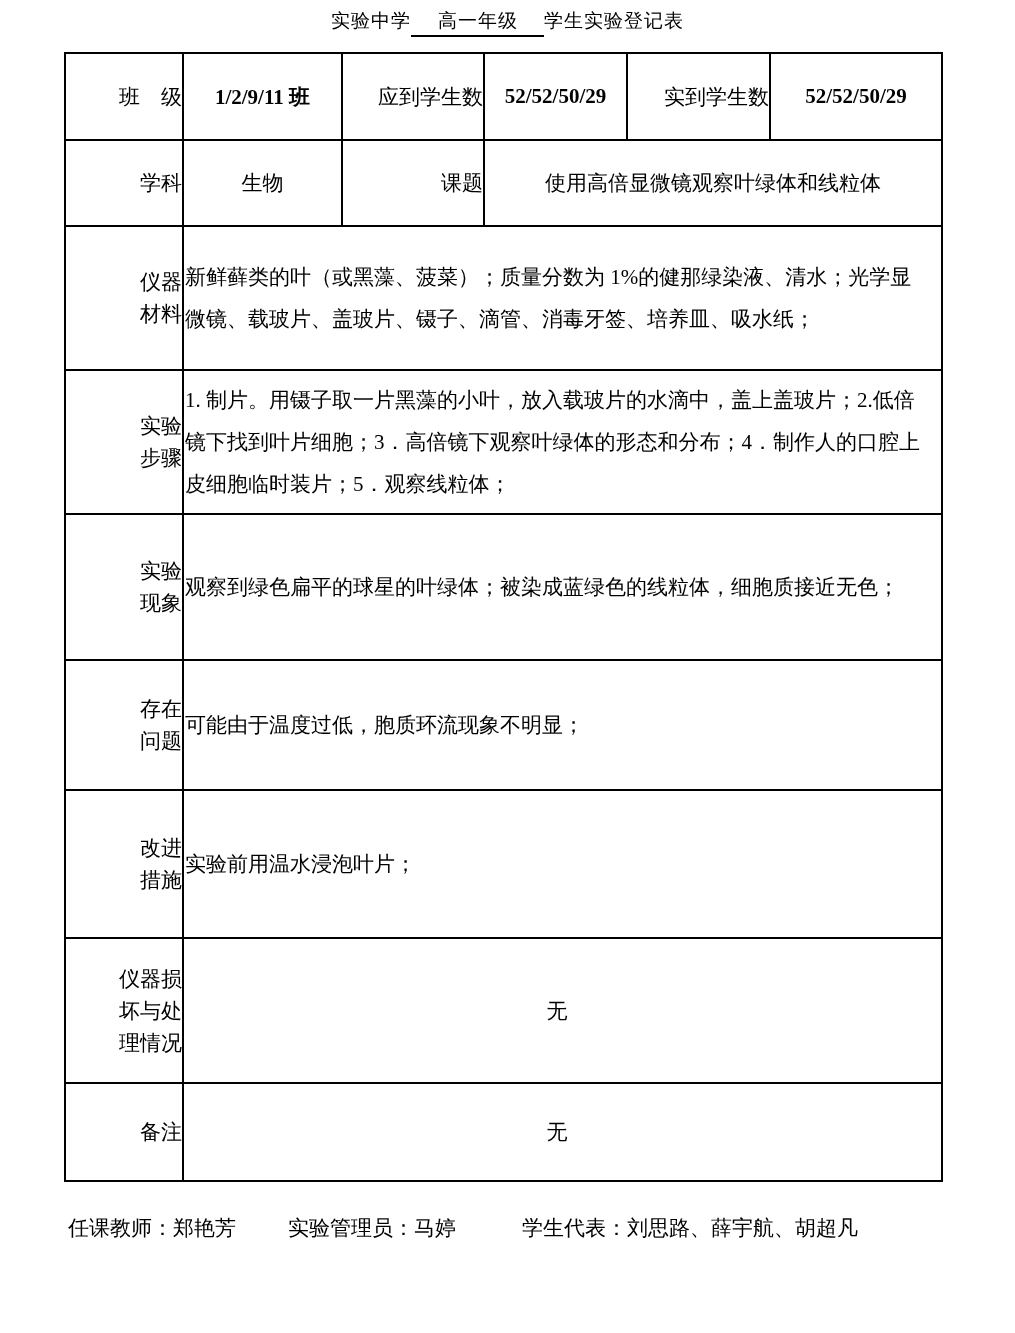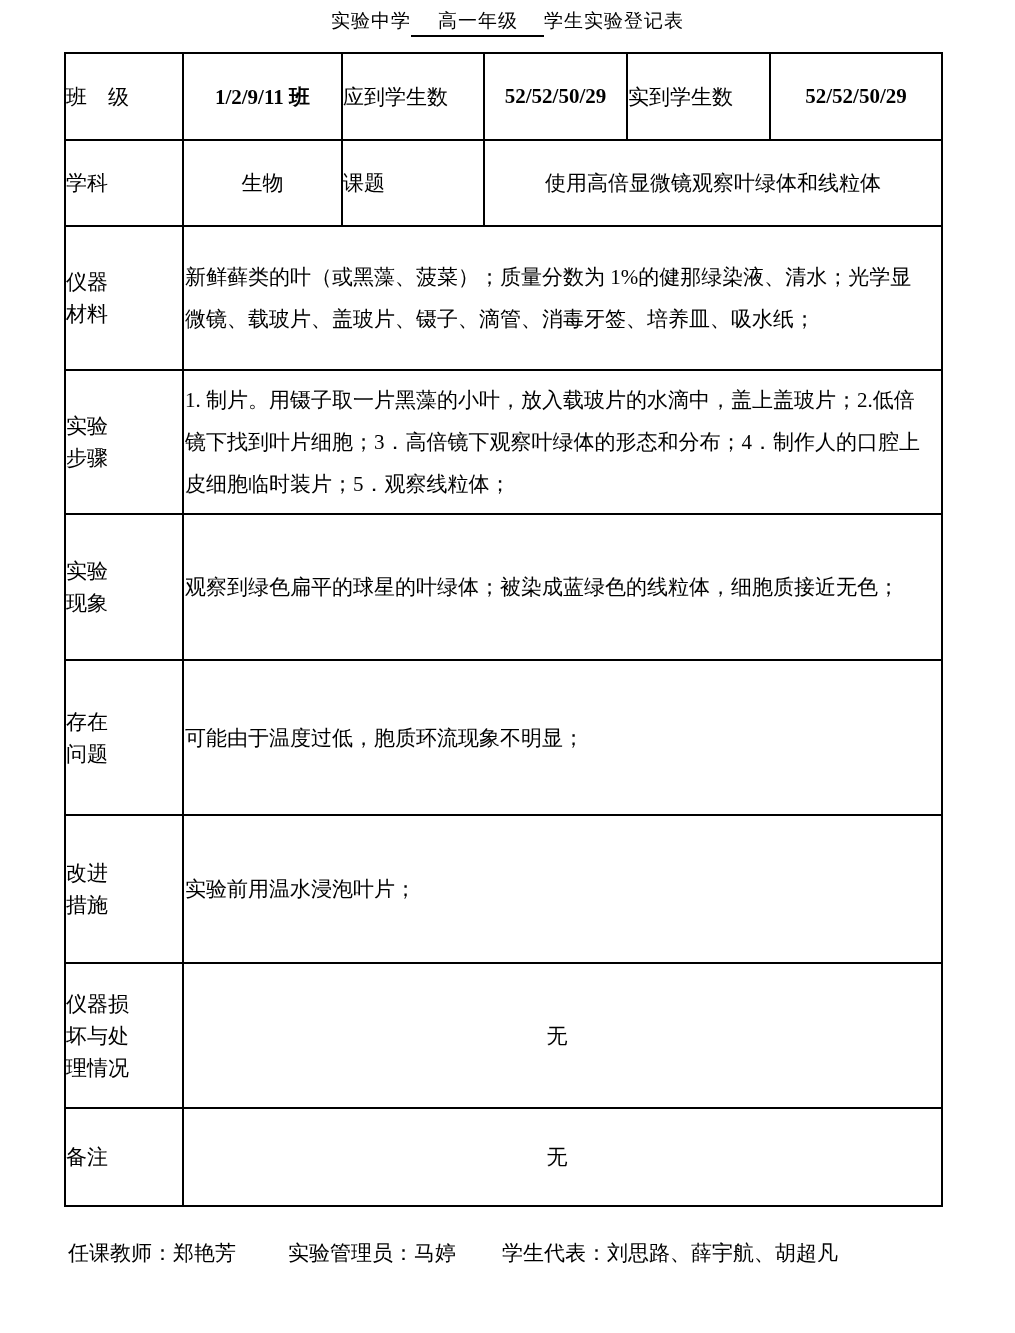--- a/index.html
+++ b/index.html
@@ -45,53 +45,53 @@
     table-layout: fixed;
     margin: 15px 0 0 64px;
     width: 877px;
   }
   table.form td {
     border: 2px solid #000;
     vertical-align: middle;
     font-size: 21px;
   }
   td.label {
-    text-align: left;
+    text-align: right;
     line-height: 32px;
   }
   td.pre { white-space: pre-line; }
   td.val { text-align: center; font-family: Liberation Serif, serif; }
   td.bold { font-weight: bold; }
   td.content {
     padding: 2px 12px 2px 1px;
     line-height: 42px;
     text-align: left;
   }
   td.content.center { text-align: center; }
 
   tr.r-class    { height: 87px; }
   tr.r-subject  { height: 86px; }
   tr.r-materials{ height: 144px; }
   tr.r-steps    { height: 144px; }
   tr.r-phenom   { height: 146px; }
-  tr.r-problem  { height: 155px; }
+  tr.r-problem  { height: 130px; }
   tr.r-improve  { height: 148px; }
   tr.r-damage   { height: 145px; }
   tr.r-remarks  { height: 98px; }
 
   
   .footer {
     margin-top: 32px;
     padding-left: 68px;
     font-size: 21px;
     display: flex;
     white-space: nowrap;
   }
   .footer .sig-manager { margin-left: 52px; }
-  .footer .sig-reps    { margin-left: 46px; text-align: right; }
+  .footer .sig-reps    { margin-left: 66px; text-align: right; }
 </style>
 </head>
 <body>
 
 <div class="page">
 
   <div class="title"><span>实验中学</span><span class="underlined">高一年级</span><span>学生实验登记表</span></div>
 
 
   <table class="form">

